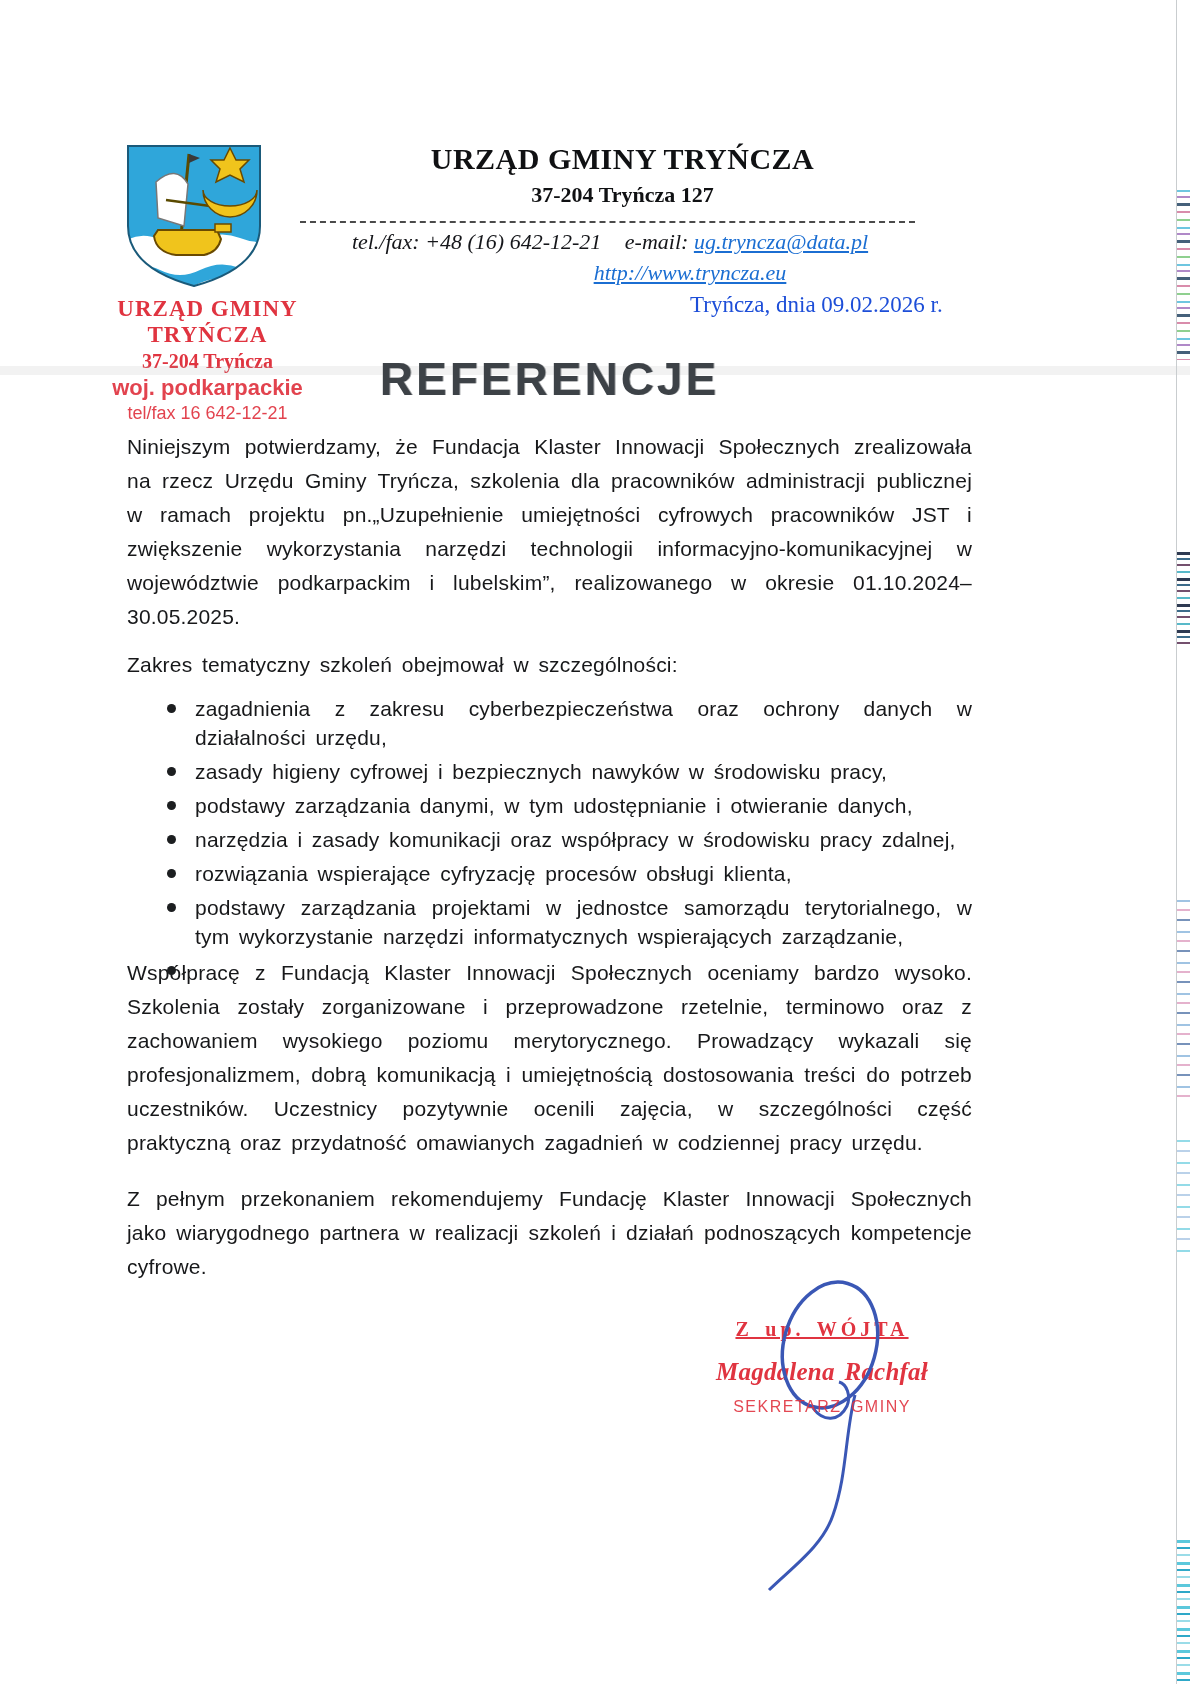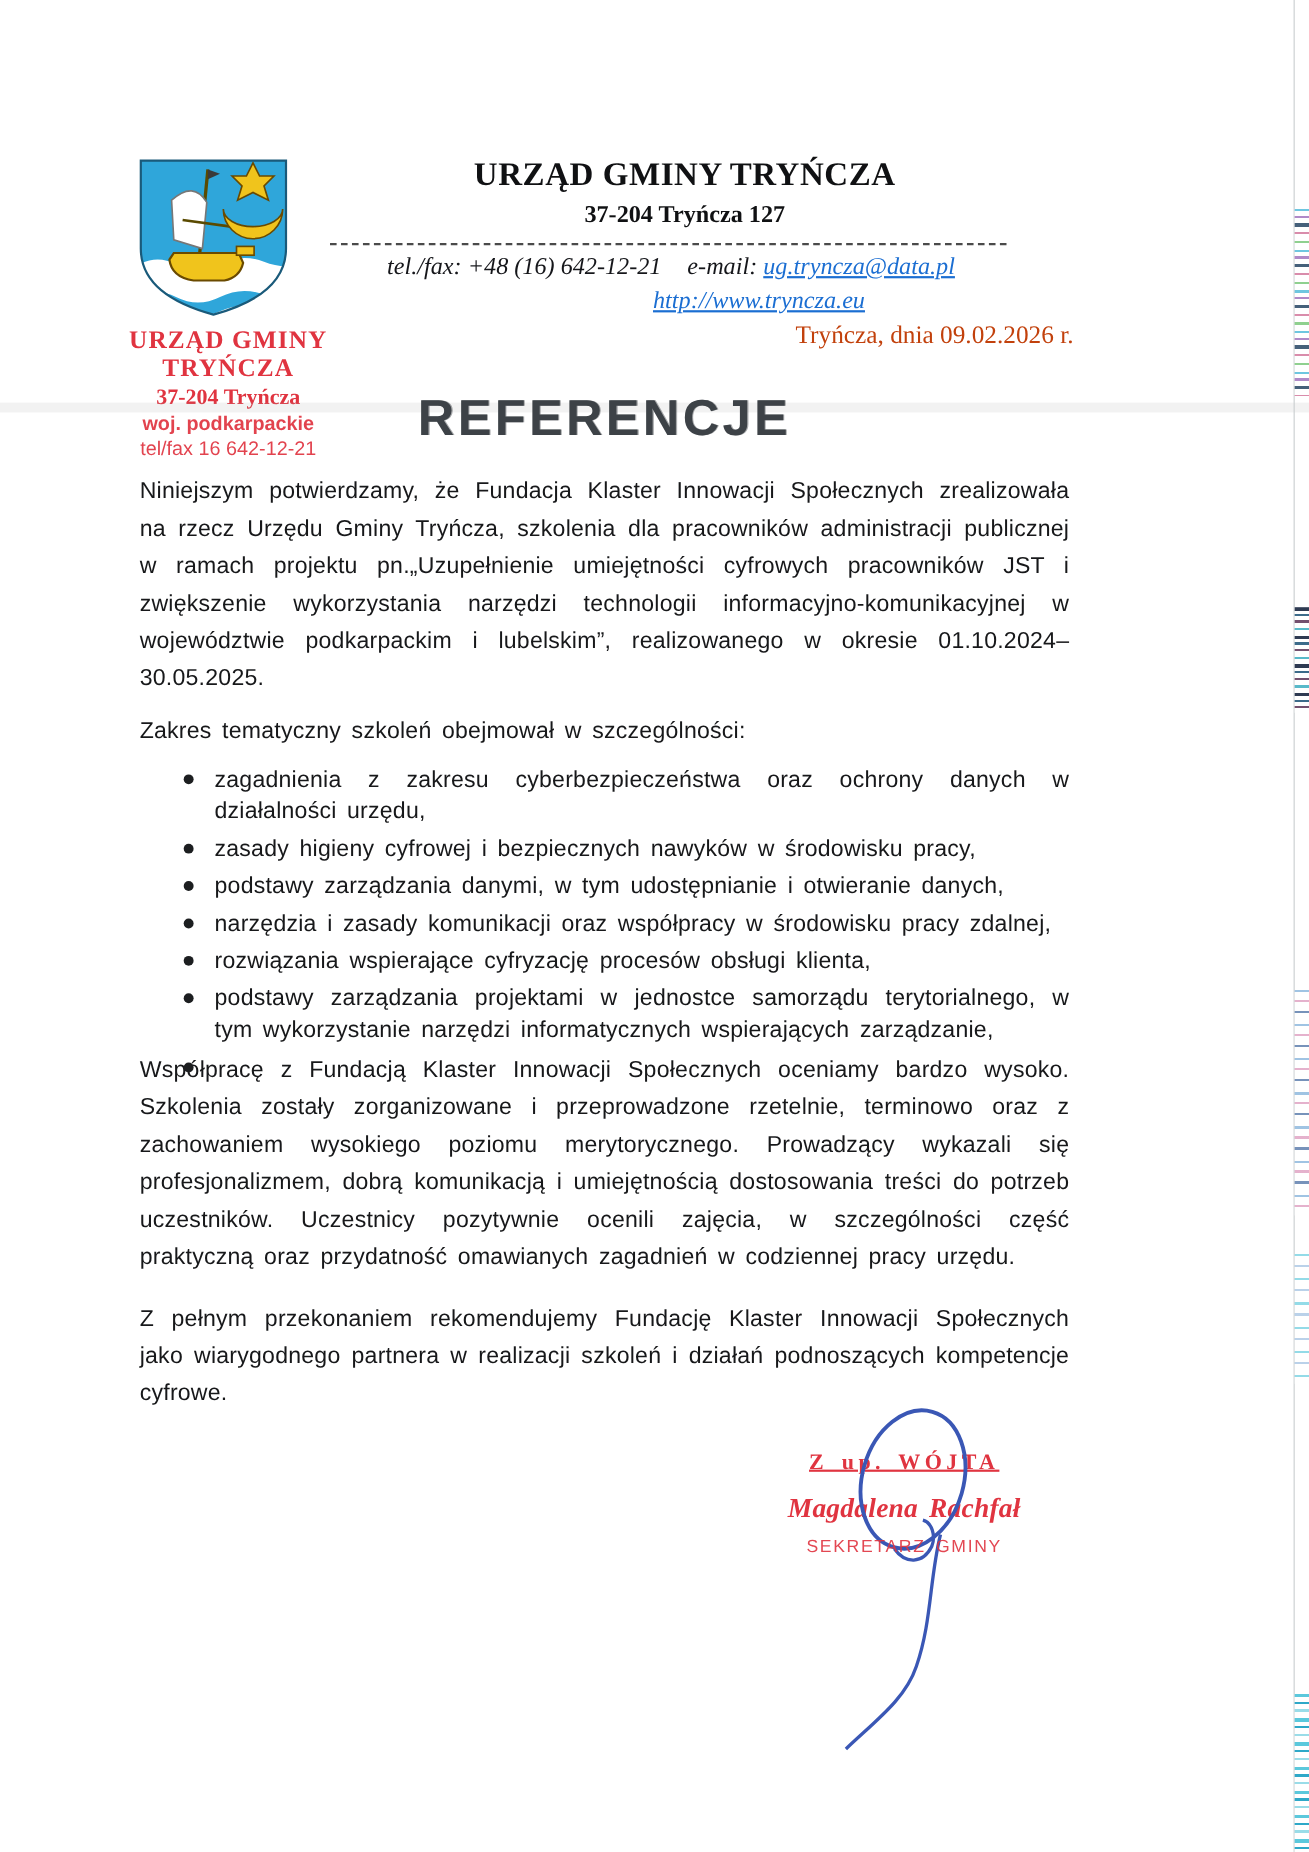--- a/index.html
+++ b/index.html
@@ -25,26 +25,26 @@
   }
   .contact .spacer { display:inline-block; width:18px; }
   a.doc-link { color:#1b6ed2; text-decoration:underline; font-style:italic; }
   .website-line { position:absolute; left:470px; top:260px; width:440px; text-align:center;
     font-family:"Liberation Serif", serif; font-size:22px; }
 
   
   .stamp { position:absolute; left:55px; top:296px; width:305px; text-align:center; color:#e03440; }
   .stamp-l1 { font-family:"Liberation Serif", serif; font-weight:bold; font-size:23px; letter-spacing:1px; }
   .stamp-l2 { font-family:"Liberation Serif", serif; font-weight:bold; font-size:20px; margin-top:2px; }
-  .stamp-l3 { font-weight:bold; font-size:18px; margin-top:2px; opacity:.92; }
+  .stamp-l3 { font-weight:bold; font-size:22px; margin-top:2px; opacity:.92; }
   .stamp-l4 { font-weight:normal; font-size:18px; margin-top:2px; opacity:.92; }
 
   .dateline {
-    position:absolute; left:690px; top:292px; width:286px; text-align:right;
-    font-family:"Liberation Serif", serif; font-size:23px; color:#c2410c;
+    position:absolute; left:690px; top:292px; width:286px; 
+    font-family:"Liberation Serif", serif; font-size:23px; color:#1d4ed8;
   }
 
   .scan-band { position:absolute; left:0; top:366px; width:1190px; height:9px; background:rgba(175,175,175,.16); }
 
   .doc-title {
     position:absolute; left:127px; top:352px; width:845px; text-align:center;
     font-size:46px; font-weight:bold; letter-spacing:3px; color:#3d4247;
     text-shadow:1px 0 0 rgba(61,66,71,.45);
   }
 

